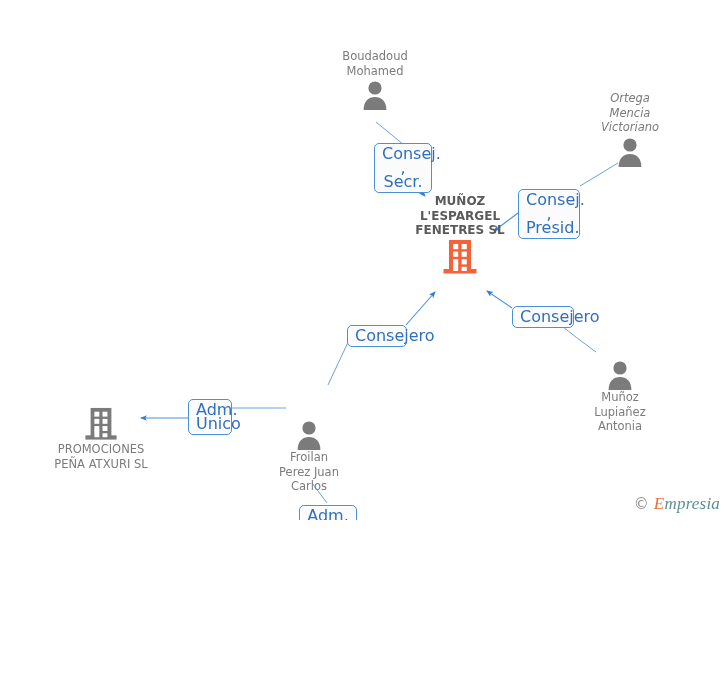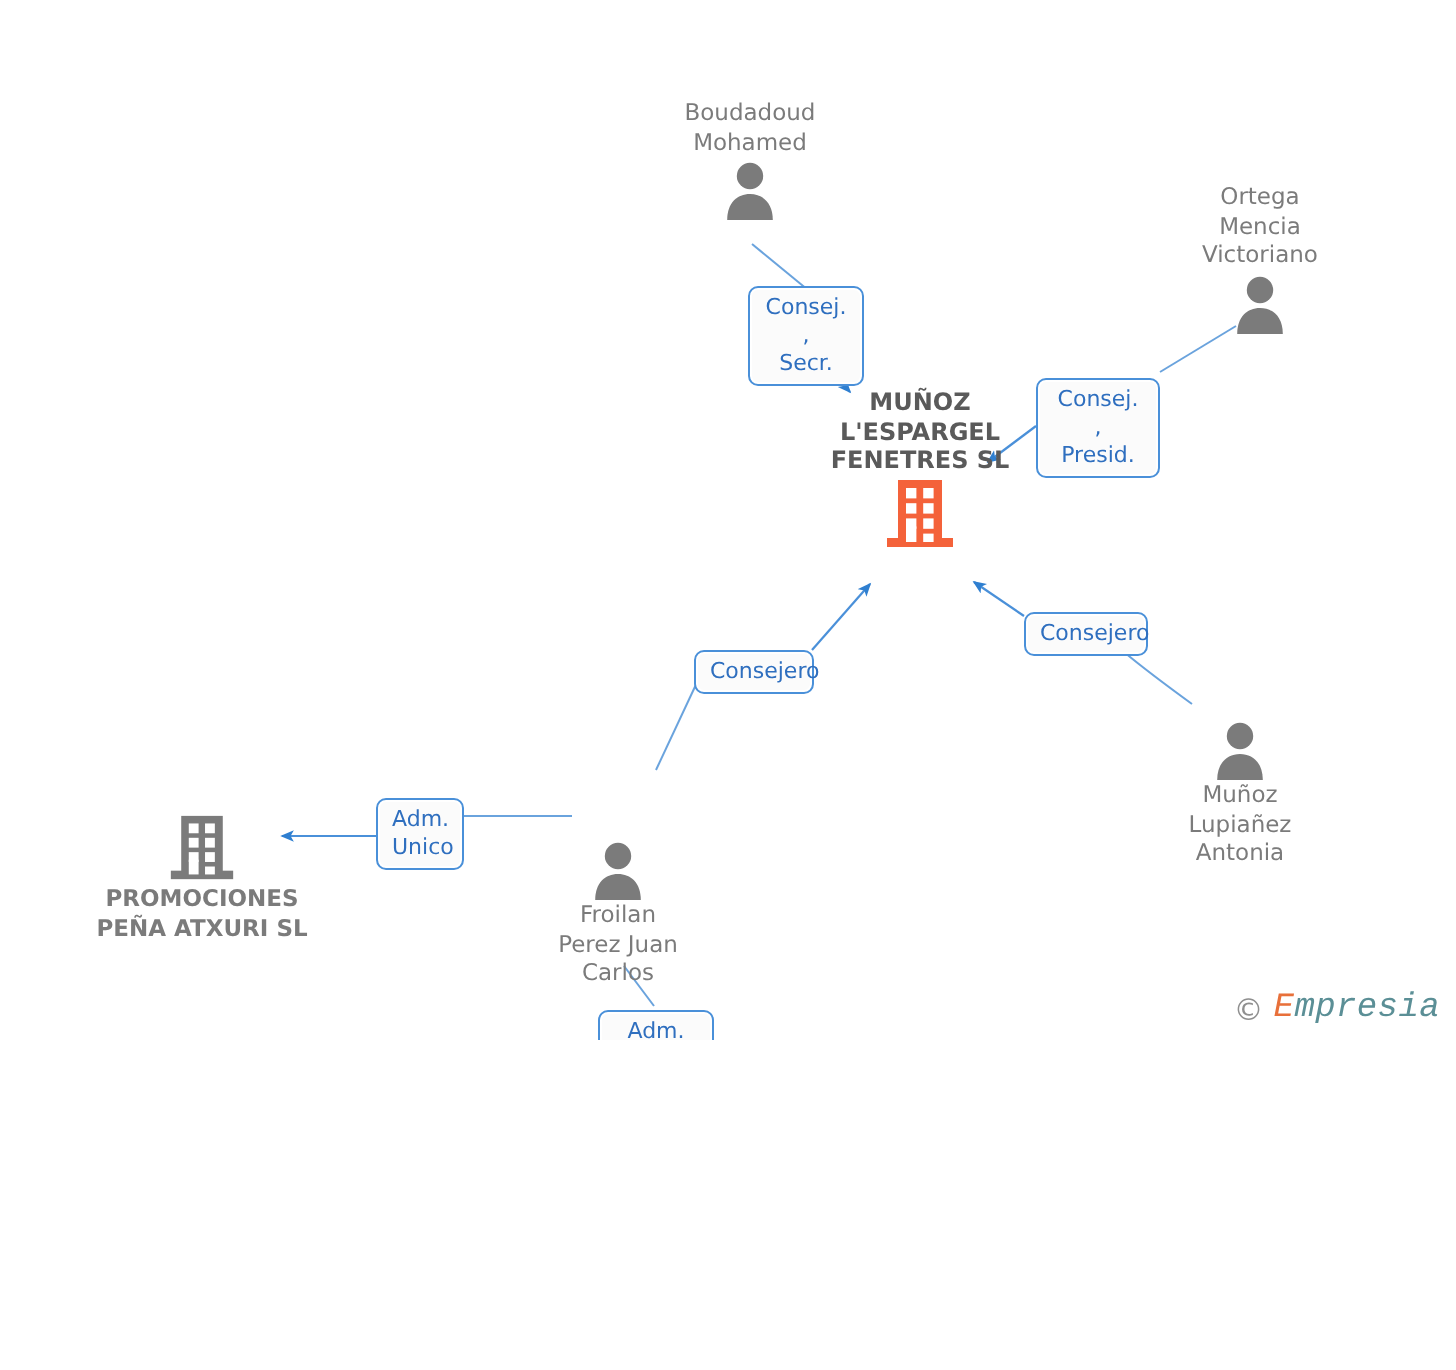--- a/index.html
+++ b/index.html
@@ -51,21 +51,21 @@
   }
 
   
   .rel {
     position: absolute;
     box-sizing: border-box;
     border: 1px solid #4a90d9;
     border-radius: 5px;
     background: #fbfbfb;
     color: #2f6fbf;
-    font-size: 11px;
+    font-size: 16px;
     line-height: 14px;
     text-align: center;
     padding: 3px 7px;
     white-space: pre-line;
     box-shadow: 0 0 0 1px rgba(255,255,255,0.9) inset;
   }
 
   
   #watermark {
     position: absolute;
@@ -74,21 +74,21 @@
     display: flex;
     align-items: center;
     gap: 5px;
     user-select: none;
   }
   #watermark .copy {
     font-size: 15px;
     color: #8f8f8f;
   }
   #watermark .brand {
-    font-family: Liberation Mono, monospace;
+    font-family: Liberation Serif, serif;
     font-style: italic;
     font-size: 17px;
     letter-spacing: 0.2px;
   }
   #watermark .brand .cap { color: #e8703a; }
   #watermark .brand .rest { color: #5b8f96; }
 </style>
 </head>
 <body>
 
@@ -130,21 +130,21 @@
     <div class="label">Boudadoud
 Mohamed</div>
     <span class="icon-wrap">
       <svg width="32" height="32" viewBox="0 0 32 32">
         <circle cx="16" cy="10" r="6.6" fill="#7b7b7b"></circle>
         <path d="M4.6,32 C4.6,23.4 9.6,19 16,19 C22.4,19 27.4,23.4 27.4,32 Z" fill="#7b7b7b"></path>
       </svg>
     </span>
   </div>
 
-  <div class="node" style="left:630px; top:91px;">
+  <div class="node" style="left:630px; top:91px;font-style:italic;">
     <div class="label">Ortega
 Mencia
 Victoriano</div>
     <span class="icon-wrap">
       <svg width="32" height="32" viewBox="0 0 32 32">
         <circle cx="16" cy="10" r="6.6" fill="#7b7b7b"></circle>
         <path d="M4.6,32 C4.6,23.4 9.6,19 16,19 C22.4,19 27.4,23.4 27.4,32 Z" fill="#7b7b7b"></path>
       </svg>
     </span>
   </div>
@@ -186,21 +186,21 @@
       <svg width="32" height="32" viewBox="0 0 32 32">
         <circle cx="16" cy="10" r="6.6" fill="#7b7b7b"></circle>
         <path d="M4.6,32 C4.6,23.4 9.6,19 16,19 C22.4,19 27.4,23.4 27.4,32 Z" fill="#7b7b7b"></path>
       </svg>
     </span>
     <div class="label">Froilan
 Perez Juan
 Carlos</div>
   </div>
 
-  <div class="node" style="left:101px; top:406px;font-weight:bold;">
+  <div class="node" style="left:101px; top:406px;">
     <span class="icon-wrap">
       <svg width="34" height="36" viewBox="0 0 36 38">
         <rect x="7" y="2" width="22" height="31" fill="#7b7b7b"></rect>
         <rect x="1.5" y="31" width="33" height="4.5" fill="#7b7b7b"></rect>
         <rect x="11" y="6" width="5.2" height="5.2" fill="#ffffff"></rect>
         <rect x="19.6" y="6" width="5.2" height="5.2" fill="#ffffff"></rect>
         <rect x="11" y="13.6" width="5.2" height="5.2" fill="#ffffff"></rect>
         <rect x="19.6" y="13.6" width="5.2" height="5.2" fill="#ffffff"></rect>
         <rect x="11" y="21.2" width="5.2" height="5.2" fill="#ffffff"></rect>
         <rect x="19.6" y="21.2" width="5.2" height="5.2" fill="#ffffff"></rect>

